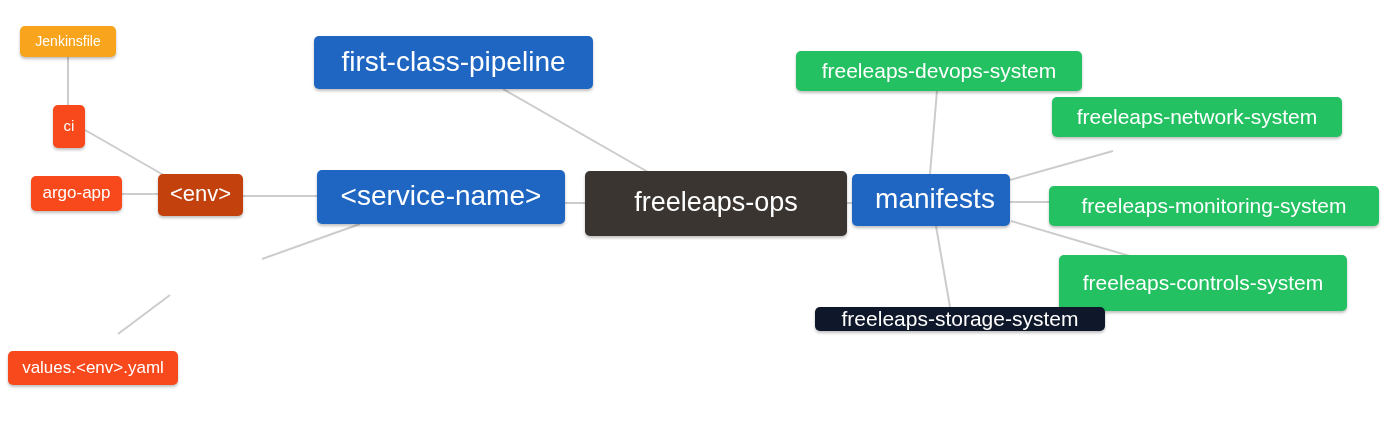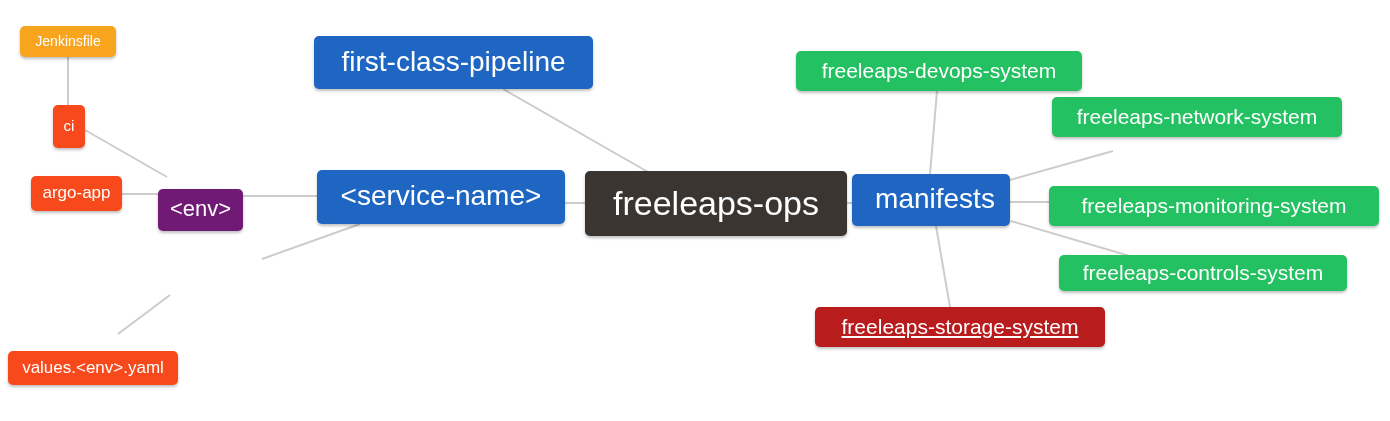--- a/index.html
+++ b/index.html
@@ -51,27 +51,27 @@
       <line x1="170" y1="295" x2="118" y2="334" stroke="#cccccc" stroke-width="2"></line>
       <line x1="503" y1="89" x2="648" y2="172" stroke="#cccccc" stroke-width="2"></line>
       <line x1="565" y1="203" x2="585" y2="203" stroke="#cccccc" stroke-width="2"></line>
       <line x1="846" y1="203" x2="853" y2="203" stroke="#cccccc" stroke-width="2"></line>
       <line x1="930" y1="174" x2="939" y2="67" stroke="#cccccc" stroke-width="2"></line>
       <line x1="1010" y1="180" x2="1113" y2="151" stroke="#cccccc" stroke-width="2"></line>
       <line x1="1010" y1="202" x2="1049" y2="202" stroke="#cccccc" stroke-width="2"></line>
       <line x1="1011" y1="221" x2="1133" y2="257" stroke="#cccccc" stroke-width="2"></line>
       <line x1="936" y1="226" x2="950" y2="307" stroke="#cccccc" stroke-width="2"></line>
     </svg>
-<div class="node" style="left: 585px; top: 171px; width: 262px; height: 65px; background: rgb(58, 53, 49); font-size: 34px; color: rgb(255, 255, 255);">freeleaps-ops</div>
+<div class="node" style="left: 585px; top: 171px; width: 262px; height: 65px; background: rgb(58, 53, 49); font-size: 27px; color: rgb(255, 255, 255);">freeleaps-ops</div>
     <div class="node" style="left: 314px; top: 36px; width: 279px; height: 53px; background: rgb(31, 102, 194); font-size: 28px; color: rgb(255, 255, 255); text-align: right;">first-class-pipeline</div>
     <div class="node" style="left: 317px; top: 170px; width: 248px; height: 54px; background: rgb(31, 102, 194); font-size: 28px; color: rgb(255, 255, 255);">&lt;service-name&gt;</div>
     <div class="node" style="left: 852px; top: 174px; width: 158px; height: 52px; background: rgb(31, 102, 194); font-size: 28px; color: rgb(255, 255, 255); padding-left: 8px;">manifests</div>
-    <div class="node" style="left: 158px; top: 174px; width: 85px; height: 42px; background: #701a75; font-size: 22px; color: rgb(255, 255, 255); margin-top: 15px;">&lt;env&gt;</div>
+    <div class="node" style="left: 158px; top: 174px; width: 85px; height: 42px; background: #c2410c; font-size: 22px; color: rgb(255, 255, 255);">&lt;env&gt;</div>
     <div class="node" style="left: 53px; top: 105px; width: 32px; height: 43px; background: rgb(247, 73, 27); font-size: 15px; color: rgb(255, 255, 255); text-align: right;">ci</div>
     <div class="node" style="left: 31px; top: 176px; width: 91px; height: 35px; background: rgb(247, 73, 27); font-size: 17px; color: rgb(255, 255, 255);">argo-app</div>
     <div class="node" style="left: 20px; top: 26px; width: 96px; height: 31px; background: rgb(248, 164, 29); font-size: 14px; color: rgb(255, 255, 255);">Jenkinsfile</div>
     <div class="node" style="left: 8px; top: 351px; width: 170px; height: 34px; background: rgb(247, 73, 27); font-size: 17px; color: rgb(255, 255, 255);">values.&lt;env&gt;.yaml</div>
     <div class="node" style="left: 796px; top: 27px; width: 286px; height: 40px; background: rgb(35, 193, 97); font-size: 21px; color: rgb(255, 255, 255); margin-top: 24px;">freeleaps-devops-system</div>
     <div class="node" style="left: 1052px; top: 97px; width: 290px; height: 40px; background: rgb(35, 193, 97); font-size: 21px; color: rgb(255, 255, 255); text-align: center;">freeleaps-network-system</div>
     <div class="node" style="left: 1049px; top: 186px; width: 330px; height: 40px; background: rgb(35, 193, 97); font-size: 21px; color: rgb(255, 255, 255);">freeleaps-monitoring-system</div>
-    <div class="node" style="left: 1059px; top: 255px; width: 288px; height: 36px; background: rgb(35, 193, 97); font-size: 21px; color: rgb(255, 255, 255);">freeleaps-controls-system</div>
-    <div class="node" style="left: 815px; top: 307px; width: 290px; height: 40px; background: #b91c1c; font-size: 21px; color: rgb(255, 255, 255); text-decoration: underline;">freeleaps-storage-system</div>
+    <div class="node" style="left: 1059px; top: 255px; width: 288px; height: 56px; background: rgb(35, 193, 97); font-size: 21px; color: rgb(255, 255, 255);">freeleaps-controls-system</div>
+    <div class="node" style="left: 815px; top: 307px; width: 290px; height: 24px; background: #0f172a; font-size: 21px; color: rgb(255, 255, 255);">freeleaps-storage-system</div>
   </div>
 
 </body></html>

